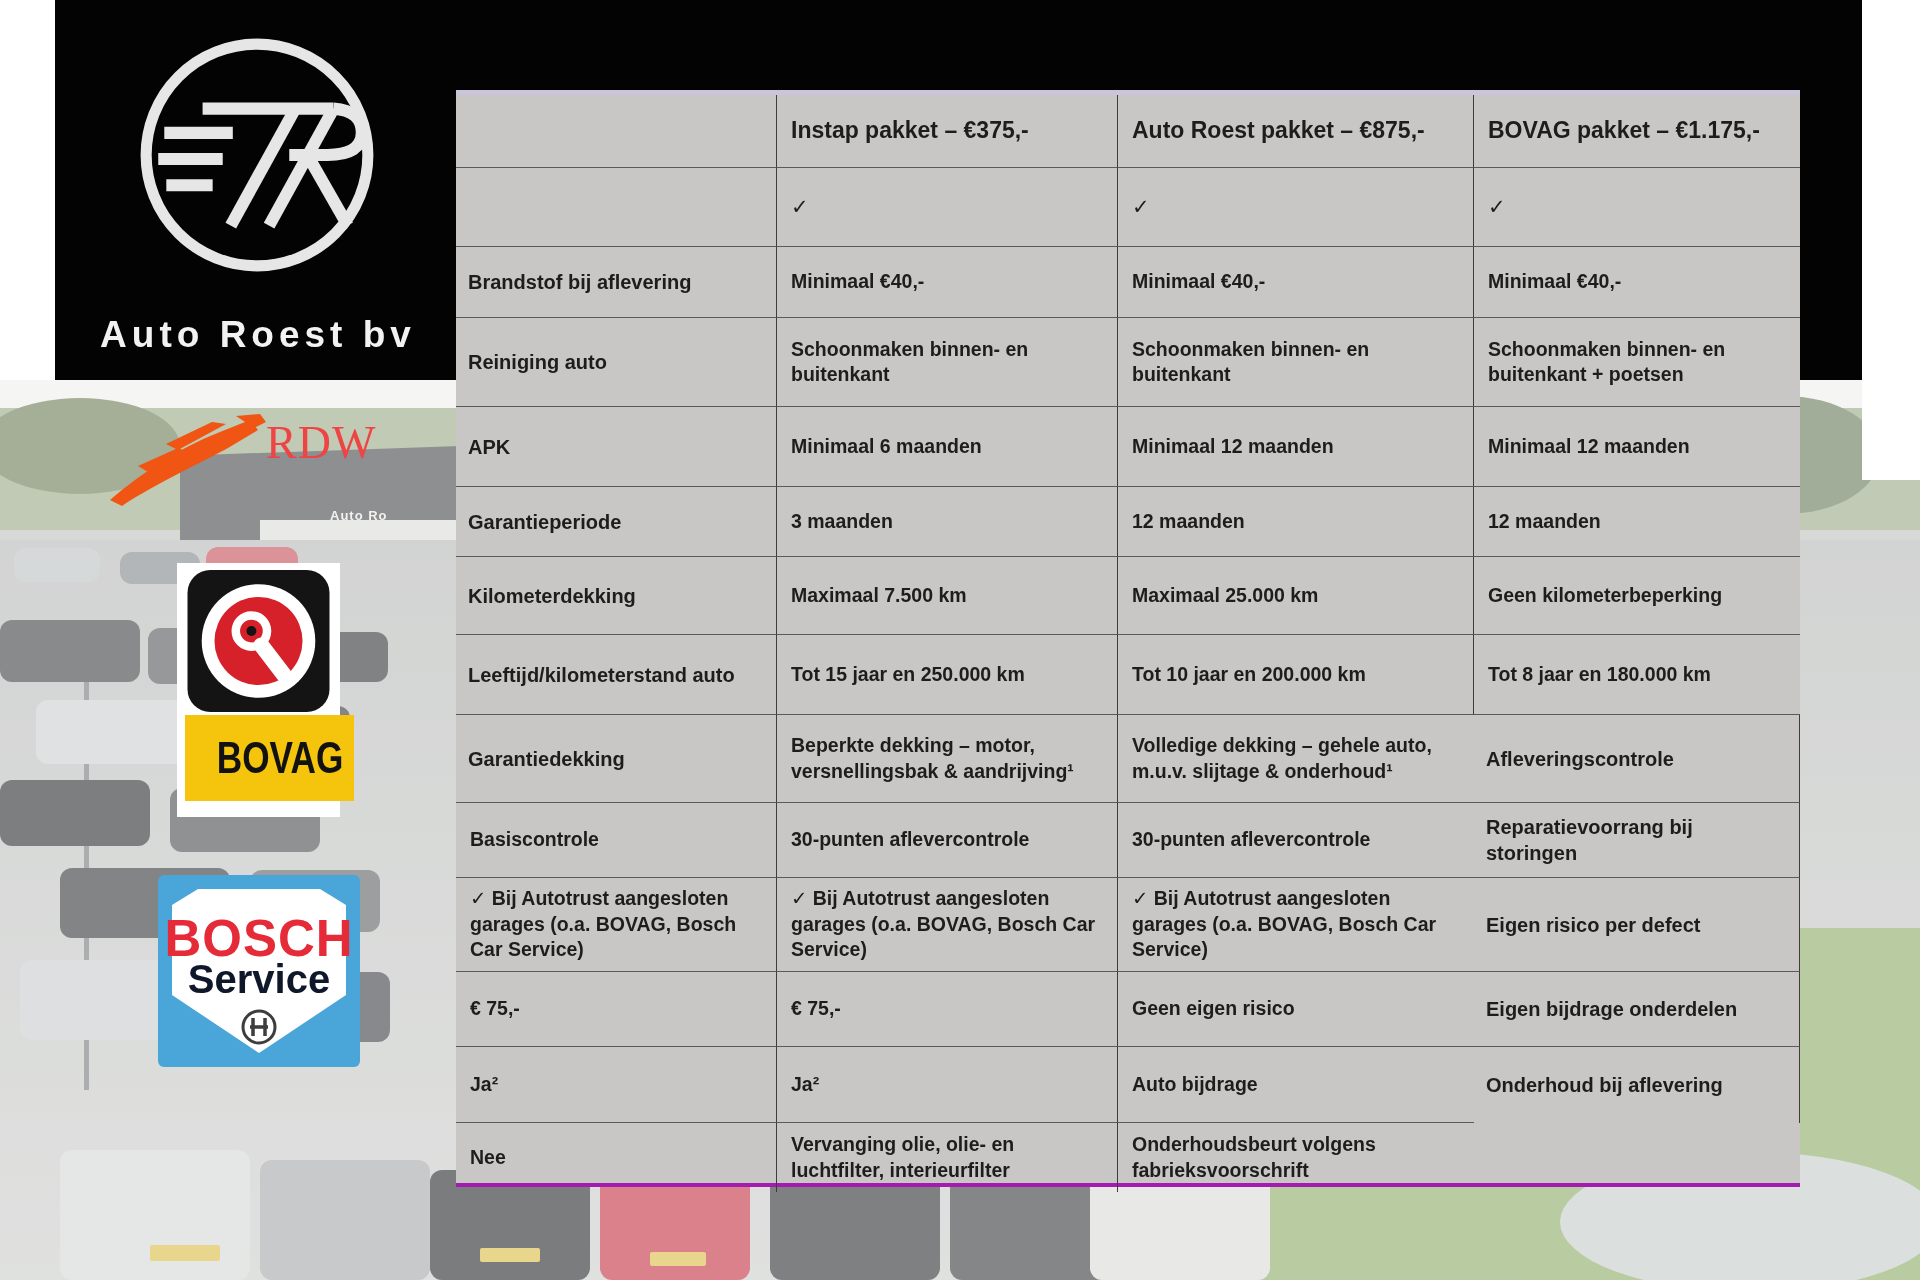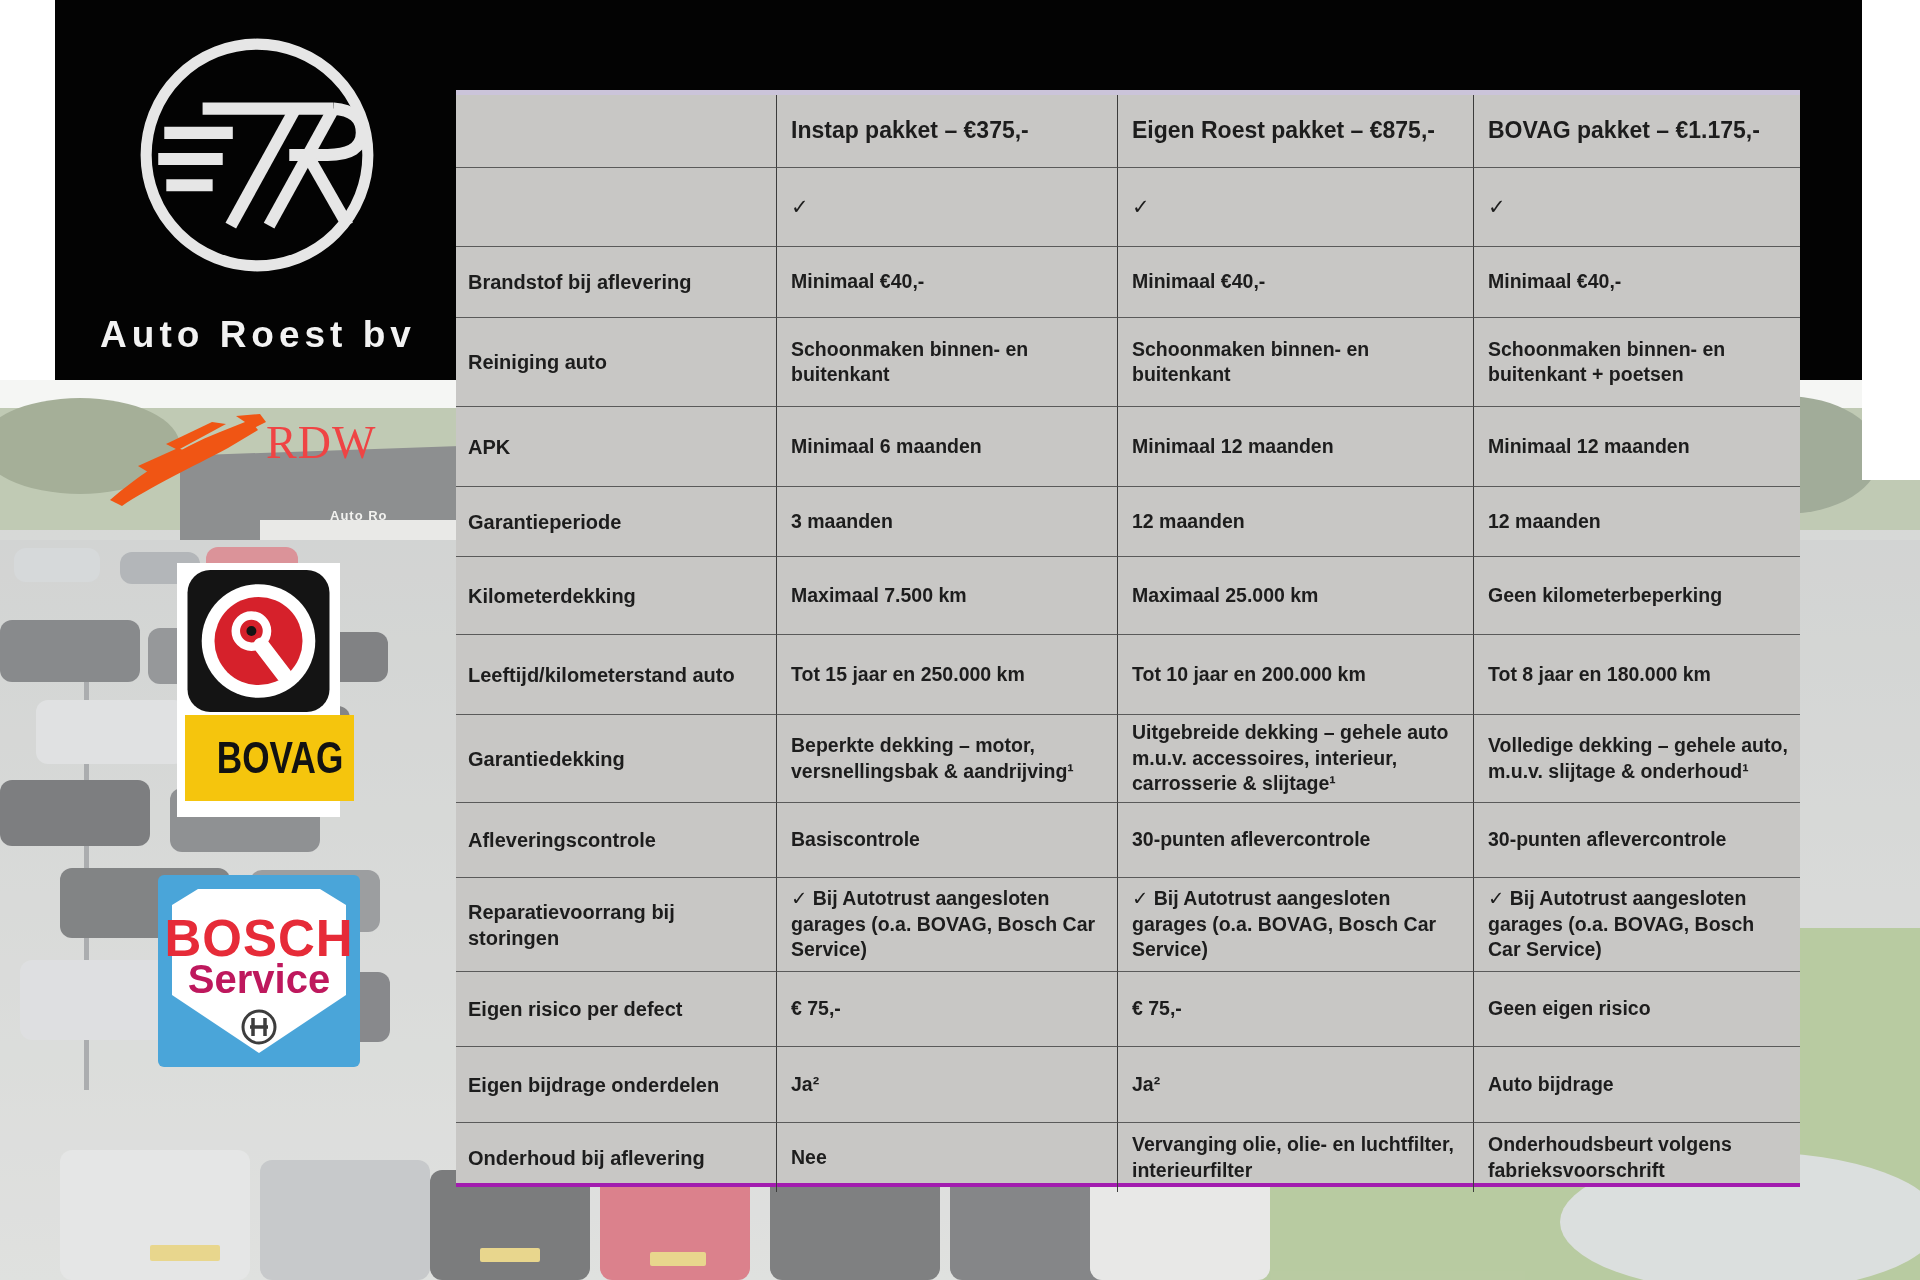--- a/index.html
+++ b/index.html
@@ -47,21 +47,21 @@
   .bovag .band{position:absolute;left:8px;top:152px;width:147px;height:86px;background:#f5c50d;
     display:flex;align-items:center;justify-content:center;padding-left:22px;}
   .bovag .band span{font-size:44px;font-weight:700;color:#121212;transform:scaleX(0.8);letter-spacing:0px;}
 
   
   .bosch{position:absolute;left:158px;top:875px;width:202px;height:192px;z-index:5;}
   .bosch svg{position:absolute;left:0;top:0;}
   .bosch .bosch-word{position:absolute;left:0;top:34px;width:100%;text-align:center;
     font-size:51px;font-weight:700;color:#e62b38;letter-spacing:1px;}
   .bosch .service-word{position:absolute;left:0;top:82px;width:100%;text-align:center;
-    font-size:40px;font-weight:700;color:#be185d;}
+    font-size:40px;font-weight:700;color:#0f172a;}
   .bosch .armature{position:absolute;left:79px;top:130px;}
 
   
   .pkg-table{position:absolute;left:456px;top:90px;width:1344px;height:1097px;z-index:5;
     display:grid;grid-template-columns:321px 341px 356px 326px;
     grid-template-rows:73px 79px 71px 89px 80px 70px 78px 80px 88px 75px 94px 75px 76px 69px;
     background:#c8c7c5;border-top:5px solid #cbc4da;border-bottom:4px solid #a21caf;
     box-sizing:border-box;}
   .cell{border-right:1px solid #3c3c3c;border-bottom:1px solid #5a5a5a;
     display:flex;align-items:center;box-sizing:border-box;
@@ -174,21 +174,21 @@
   <div class="service-word">Service</div>
   <svg class="armature" width="44" height="44" viewBox="0 0 44 44">
     <circle cx="22" cy="22" r="16" fill="none" stroke="#3d3d3d" stroke-width="3"></circle>
     <path d="M13 22 H31 M16 13 V31 M28 13 V31" fill="none" stroke="#3d3d3d" stroke-width="3.5"></path>
   </svg>
 </div>
 
 <div class="pkg-table" id="pkgTable">
     <div class="cell hdr lbl"></div>
     <div class="cell hdr">Instap pakket – €375,-</div>
-    <div class="cell hdr">Eigen Roest pakket – €875,-</div>
+    <div class="cell hdr">Auto Roest pakket – €875,-</div>
     <div class="cell hdr last-col">BOVAG pakket – €1.175,-</div>
     <div class="cell lbl"></div>
     <div class="cell chk">✓</div>
     <div class="cell chk">✓</div>
     <div class="cell chk last-col">✓</div>
     <div class="cell lbl">Brandstof bij aflevering</div>
     <div class="cell ">Minimaal €40,-</div>
     <div class="cell ">Minimaal €40,-</div>
     <div class="cell last-col">Minimaal €40,-</div>
     <div class="cell lbl">Reiniging auto</div>
@@ -206,21 +206,20 @@
     <div class="cell lbl">Kilometerdekking</div>
     <div class="cell ">Maximaal 7.500 km</div>
     <div class="cell ">Maximaal 25.000 km</div>
     <div class="cell last-col">Geen kilometerbeperking</div>
     <div class="cell lbl">Leeftijd/kilometerstand auto</div>
     <div class="cell ">Tot 15 jaar en 250.000 km</div>
     <div class="cell ">Tot 10 jaar en 200.000 km</div>
     <div class="cell last-col">Tot 8 jaar en 180.000 km</div>
     <div class="cell lbl">Garantiedekking</div>
     <div class="cell ">Beperkte dekking – motor, versnellingsbak &amp; aandrijving¹</div>
-    <div class="cell ">Uitgebreide dekking – gehele auto m.u.v. accessoires, interieur, carrosserie &amp; slijtage¹</div>
     <div class="cell last-col">Volledige dekking – gehele auto, m.u.v. slijtage &amp; onderhoud¹</div>
     <div class="cell lbl">Afleveringscontrole</div>
     <div class="cell ">Basiscontrole</div>
     <div class="cell ">30-punten aflevercontrole</div>
     <div class="cell last-col">30-punten aflevercontrole</div>
     <div class="cell lbl">Reparatievoorrang bij storingen</div>
     <div class="cell ">✓ Bij Autotrust aangesloten garages (o.a. BOVAG, Bosch Car Service)</div>
     <div class="cell ">✓ Bij Autotrust aangesloten garages (o.a. BOVAG, Bosch Car Service)</div>
     <div class="cell last-col">✓ Bij Autotrust aangesloten garages (o.a. BOVAG, Bosch Car Service)</div>
     <div class="cell lbl">Eigen risico per defect</div>

